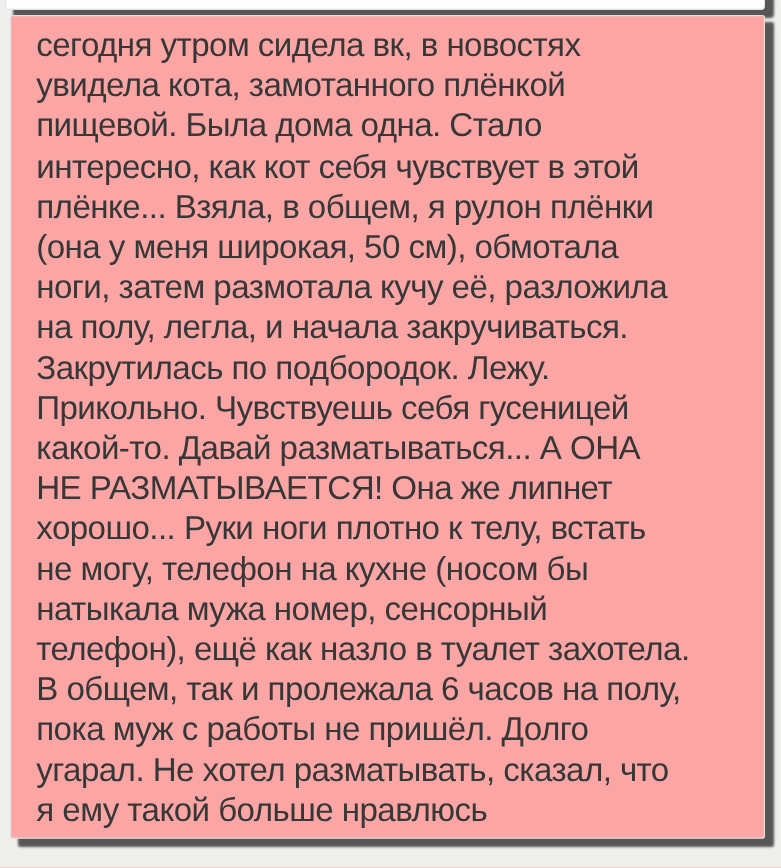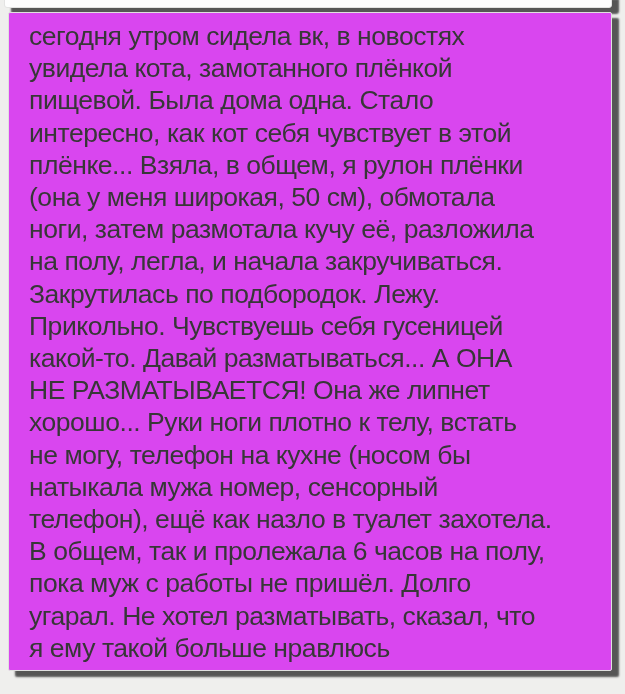--- a/index.html
+++ b/index.html
@@ -23,21 +23,21 @@
     border: 1px solid #e3e3e2;
     border-radius: 0 0 3px 3px;
     box-shadow: 7px 6px 2px rgba(42, 42, 42, 0.78);
   }
   .post-card {
     position: absolute;
     left: 8px;
     top: 12px;
     width: 604px;
     height: 659px;
-    background: #d946ef;
+    background: #fca5a5;
     border: 1px solid #e0e0df;
     border-radius: 2px;
     box-shadow: 7px 6px 2px rgba(42, 42, 42, 0.78);
     overflow: hidden;
   }
   .post-text {
     padding: 7px 18px 0 20px;
     font-size: 26.5px;
     line-height: 32.2px;
     letter-spacing: -0.45px;

